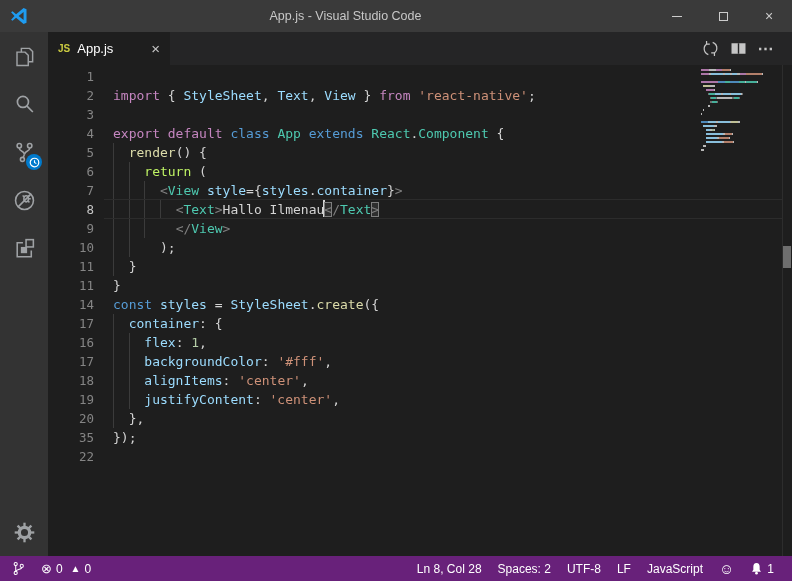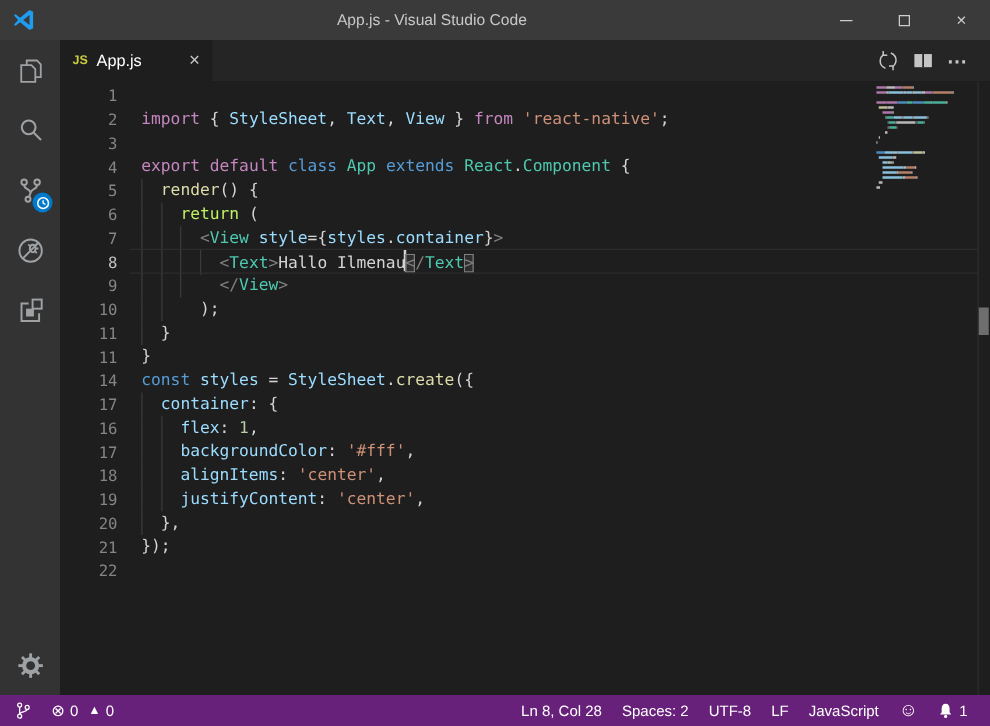--- a/index.html
+++ b/index.html
@@ -233,21 +233,21 @@
         <div class="line"><span class="ln">10</span><span class="codetxt"><i class="guide" style="left: 0px;"></i><i class="guide" style="left: 15.66px;"></i><span style="color: rgb(212, 212, 212);">      </span><span style="color: rgb(212, 212, 212);">);</span></span></div>
         <div class="line"><span class="ln">11</span><span class="codetxt"><i class="guide" style="left: 0px;"></i><span style="color: rgb(212, 212, 212);">  </span><span style="color: rgb(212, 212, 212);">}</span></span></div>
         <div class="line"><span class="ln">11</span><span class="codetxt"><span style="color: rgb(212, 212, 212);">}</span></span></div>
         <div class="line"><span class="ln">14</span><span class="codetxt"><span style="color: rgb(86, 156, 214);">const </span><span style="color: rgb(156, 220, 254);">styles </span><span style="color: rgb(212, 212, 212);">= </span><span style="color: rgb(156, 220, 254);">StyleSheet</span><span style="color: rgb(212, 212, 212);">.</span><span style="color: rgb(220, 220, 170);">create</span><span style="color: rgb(212, 212, 212);">({</span></span></div>
         <div class="line"><span class="ln">17</span><span class="codetxt"><i class="guide" style="left: 0px;"></i><span style="color: rgb(212, 212, 212);">  </span><span style="color: rgb(156, 220, 254);">container</span><span style="color: rgb(212, 212, 212);">: {</span></span></div>
         <div class="line"><span class="ln">16</span><span class="codetxt"><i class="guide" style="left: 0px;"></i><i class="guide" style="left: 15.66px;"></i><span style="color: rgb(212, 212, 212);">    </span><span style="color: rgb(156, 220, 254);">flex</span><span style="color: rgb(212, 212, 212);">: </span><span style="color: rgb(181, 206, 168);">1</span><span style="color: rgb(212, 212, 212);">,</span></span></div>
         <div class="line"><span class="ln">17</span><span class="codetxt"><i class="guide" style="left: 0px;"></i><i class="guide" style="left: 15.66px;"></i><span style="color: rgb(212, 212, 212);">    </span><span style="color: rgb(156, 220, 254);">backgroundColor</span><span style="color: rgb(212, 212, 212);">: </span><span style="color: rgb(206, 145, 120);">'#fff'</span><span style="color: rgb(212, 212, 212);">,</span></span></div>
         <div class="line"><span class="ln">18</span><span class="codetxt"><i class="guide" style="left: 0px;"></i><i class="guide" style="left: 15.66px;"></i><span style="color: rgb(212, 212, 212);">    </span><span style="color: rgb(156, 220, 254);">alignItems</span><span style="color: rgb(212, 212, 212);">: </span><span style="color: rgb(206, 145, 120);">'center'</span><span style="color: rgb(212, 212, 212);">,</span></span></div>
         <div class="line"><span class="ln">19</span><span class="codetxt"><i class="guide" style="left: 0px;"></i><i class="guide" style="left: 15.66px;"></i><span style="color: rgb(212, 212, 212);">    </span><span style="color: rgb(156, 220, 254);">justifyContent</span><span style="color: rgb(212, 212, 212);">: </span><span style="color: rgb(206, 145, 120);">'center'</span><span style="color: rgb(212, 212, 212);">,</span></span></div>
         <div class="line"><span class="ln">20</span><span class="codetxt"><i class="guide" style="left: 0px;"></i><span style="color: rgb(212, 212, 212);">  </span><span style="color: rgb(212, 212, 212);">},</span></span></div>
-        <div class="line"><span class="ln">21</span><span class="codetxt"><span style="color: rgb(212, 212, 212);">});</span></span></div>
+        <div class="line"><span class="ln">35</span><span class="codetxt"><span style="color: rgb(212, 212, 212);">});</span></span></div>
         <div class="line"><span class="ln">22</span><span class="codetxt"></span></div>
       </div>
     <div id="minimap">
       <div id="minimap-content">
           <div class="mline">
             <i style="width: 8.05px; background: rgb(197, 134, 192);"></i>
             <i style="width: 6.9px; background: rgb(212, 212, 212);"></i>
             <i style="width: 5.75px; background: rgb(197, 134, 192);"></i>
             <i style="width: 8.05px; background: rgb(206, 145, 120);"></i>
             <i style="width: 1.15px; background: rgb(212, 212, 212);"></i>

